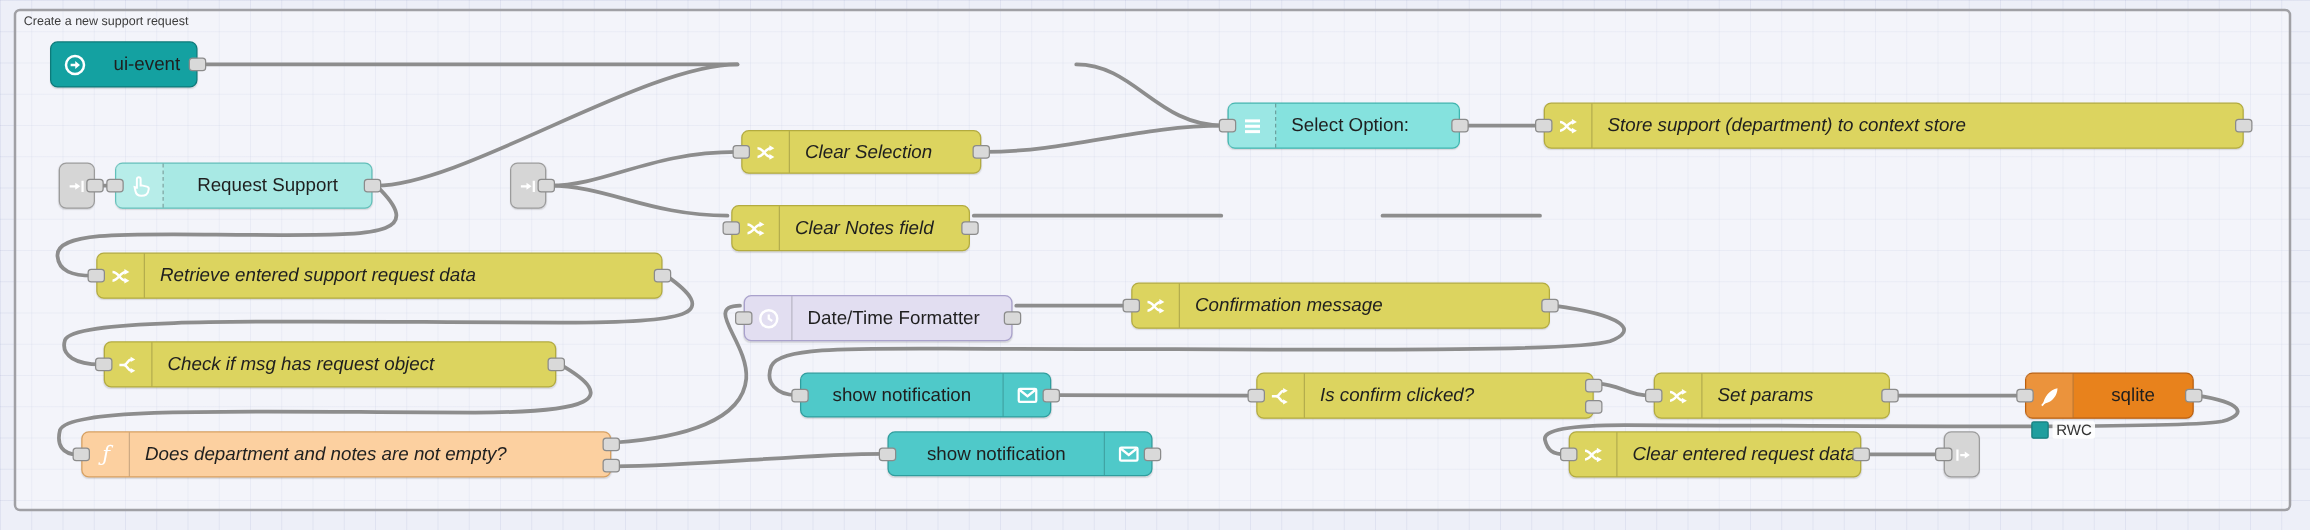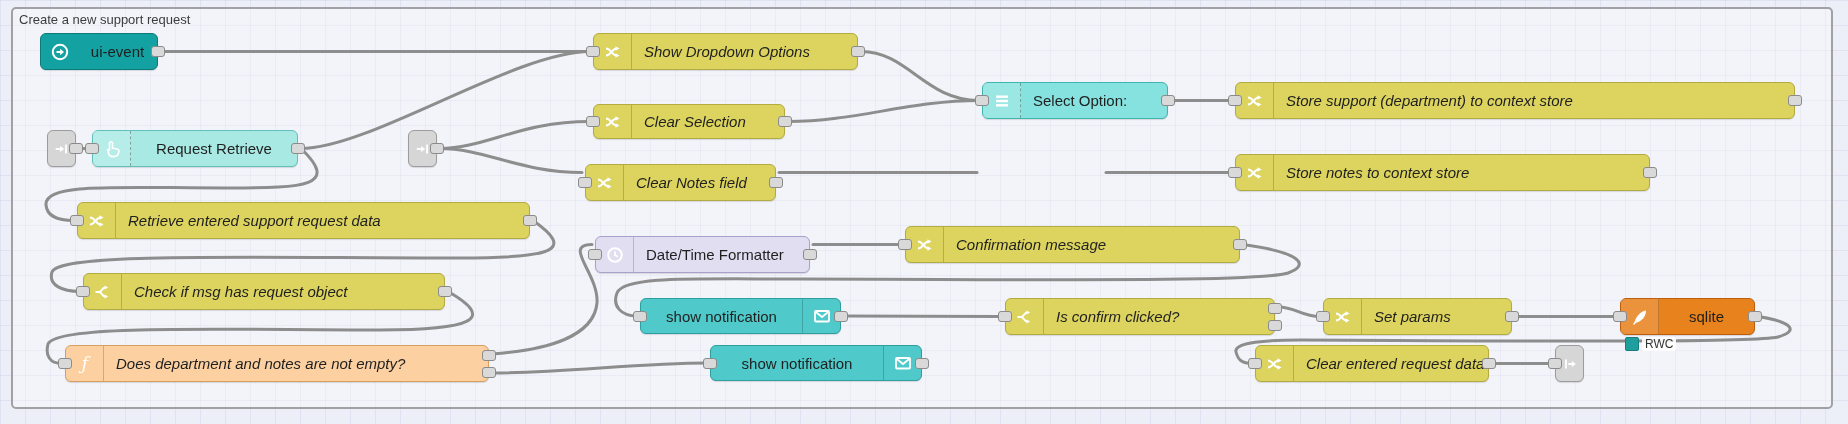--- a/index.html
+++ b/index.html
@@ -17,21 +17,21 @@
     background-size:25px 25px;
   }
   .group{
     position:absolute;left:11px;top:7px;width:1822px;height:402px;
     border:2px solid #a0a0a5;border-radius:5px;
     background:rgba(255,255,255,0.33);
     box-sizing:border-box;z-index:0;
   }
   .group-label{
     position:absolute;left:19px;top:12px;z-index:1;
-    font-size:13px;color:#3c3c3c;
+    font-size:10px;color:#3c3c3c;
   }
   svg.wires{position:absolute;left:0;top:0;z-index:1;}
   svg.wires path{stroke:#8d8d8d;stroke-width:3;fill:none;stroke-linecap:round;}
 
   .node{
     position:absolute;z-index:2;display:flex;align-items:stretch;
     border-radius:6px;box-sizing:border-box;
     box-shadow:0 1px 1px rgba(0,0,0,0.12);
   }
   .nicon{
@@ -117,33 +117,20 @@
       <svg class="gl" width="20" height="20" viewBox="0 0 20 20">
           <circle cx="10" cy="10" r="7.2" fill="none" stroke="#fff" stroke-width="2"></circle>
           <path d="M6.5 10 H11" stroke="#fff" stroke-width="2"></path>
           <path d="M10.2 6.8 L14 10 L10.2 13.2 Z" fill="#fff"></path>
         </svg>
     </span>
     <span class="nlabel">ui-event</span>
     <span class="port pout"></span>
   </div>
 
-  <div class="node n-change italic" style="left:593px;top:33px;width:265px;height:37px">
-    <span class="nicon">
-      <svg class="gl" width="20" height="20" viewBox="0 0 20 20">
-          <path d="M3 13.5 C8 13.5 9 6.5 13.5 6.5" stroke="#fff" stroke-width="2" fill="none"></path>
-          <path d="M12.5 4.2 L16.5 6.5 L12.5 8.8 Z" fill="#fff"></path>
-          <path d="M3 6.5 C8 6.5 9 13.5 13.5 13.5" stroke="#fff" stroke-width="2" fill="none"></path>
-          <path d="M12.5 11.2 L16.5 13.5 L12.5 15.8 Z" fill="#fff"></path>
-        </svg>
-    </span>
-    <span class="nlabel">Show Dropdown Options</span>
-    <span class="port pin"></span>
-    <span class="port pout"></span>
-  </div>
 
   <div class="node n-widget dashed-sep" style="left:982px;top:82px;width:186px;height:37px">
     <span class="nicon">
       <svg class="gl" width="20" height="20" viewBox="0 0 20 20">
           <rect x="4" y="4.5" width="12" height="2.4" fill="#fff"></rect>
           <rect x="4" y="8.8" width="12" height="2.4" fill="#fff"></rect>
           <rect x="4" y="13.1" width="12" height="2.4" fill="#fff"></rect>
         </svg>
     </span>
     <span class="nlabel">Select Option:</span>
@@ -189,21 +176,21 @@
     </span>
     <span class="port pout"></span>
   </div>
 
   <div class="node n-btn dashed-sep center" style="left:92px;top:130px;width:206px;height:37px">
     <span class="nicon">
       <svg class="gl" width="20" height="20" viewBox="0 0 20 20">
           <path d="M9 2.8c.9 0 1.5.7 1.5 1.5v5h.9l4.2 1c.9.2 1.5 1 1.4 1.9-.2 1.9-.8 3.6-2 4.5-1.1.8-2.5.9-3.9.9-2.4 0-4.3-1.5-4.7-3.6l-.7-3.3 1.8.4V4.3c0-.8.7-1.5 1.5-1.5z" fill="none" stroke="#fff" stroke-width="1.6"></path>
         </svg>
     </span>
-    <span class="nlabel">Request Retrieve</span>
+    <span class="nlabel">Request Support</span>
     <span class="port pin"></span>
     <span class="port pout"></span>
   </div>
 
   <div class="node n-link" style="left:408px;top:130px;width:29px;height:37px">
     <span class="nicon">
       <svg class="gl" width="18" height="18" viewBox="0 0 20 20">
           <path d="M14.5 5 V15" stroke="#fff" stroke-width="2"></path>
           <path d="M3 10 H9" stroke="#fff" stroke-width="2"></path>
           <path d="M8 6.8 L12.5 10 L8 13.2 Z" fill="#fff"></path>
@@ -220,33 +207,20 @@
           <path d="M3 6.5 C8 6.5 9 13.5 13.5 13.5" stroke="#fff" stroke-width="2" fill="none"></path>
           <path d="M12.5 11.2 L16.5 13.5 L12.5 15.8 Z" fill="#fff"></path>
         </svg>
     </span>
     <span class="nlabel">Clear Notes field</span>
     <span class="port pin"></span>
     <span class="port pout"></span>
   </div>
 
 
-  <div class="node n-change italic" style="left:1235px;top:154px;width:415px;height:37px">
-    <span class="nicon">
-      <svg class="gl" width="20" height="20" viewBox="0 0 20 20">
-          <path d="M3 13.5 C8 13.5 9 6.5 13.5 6.5" stroke="#fff" stroke-width="2" fill="none"></path>
-          <path d="M12.5 4.2 L16.5 6.5 L12.5 8.8 Z" fill="#fff"></path>
-          <path d="M3 6.5 C8 6.5 9 13.5 13.5 13.5" stroke="#fff" stroke-width="2" fill="none"></path>
-          <path d="M12.5 11.2 L16.5 13.5 L12.5 15.8 Z" fill="#fff"></path>
-        </svg>
-    </span>
-    <span class="nlabel">Store notes to context store</span>
-    <span class="port pin"></span>
-    <span class="port pout"></span>
-  </div>
 
   <div class="node n-change italic" style="left:77px;top:202px;width:453px;height:37px">
     <span class="nicon">
       <svg class="gl" width="20" height="20" viewBox="0 0 20 20">
           <path d="M3 13.5 C8 13.5 9 6.5 13.5 6.5" stroke="#fff" stroke-width="2" fill="none"></path>
           <path d="M12.5 4.2 L16.5 6.5 L12.5 8.8 Z" fill="#fff"></path>
           <path d="M3 6.5 C8 6.5 9 13.5 13.5 13.5" stroke="#fff" stroke-width="2" fill="none"></path>
           <path d="M12.5 11.2 L16.5 13.5 L12.5 15.8 Z" fill="#fff"></path>
         </svg>
     </span>

